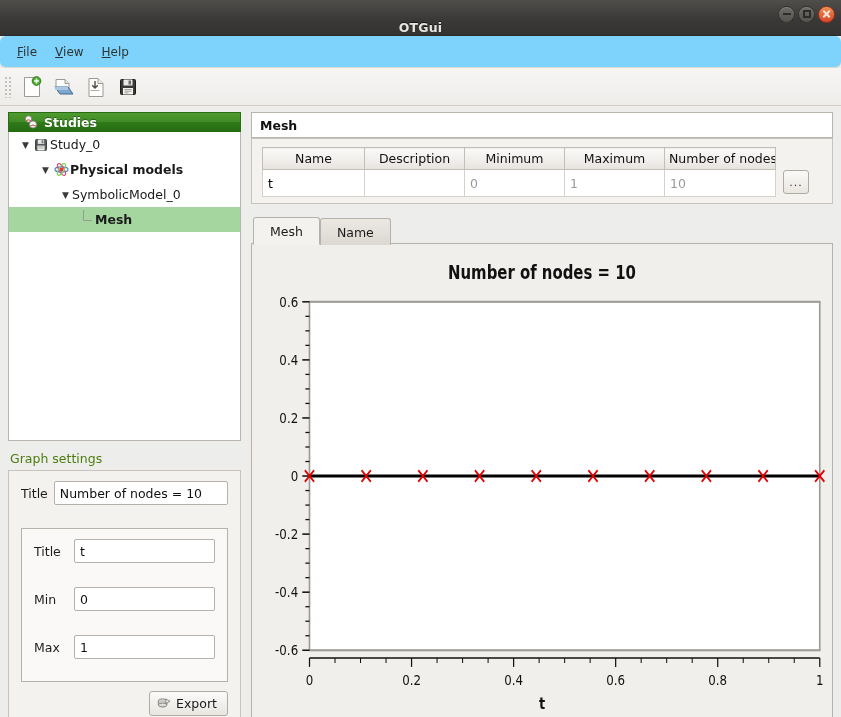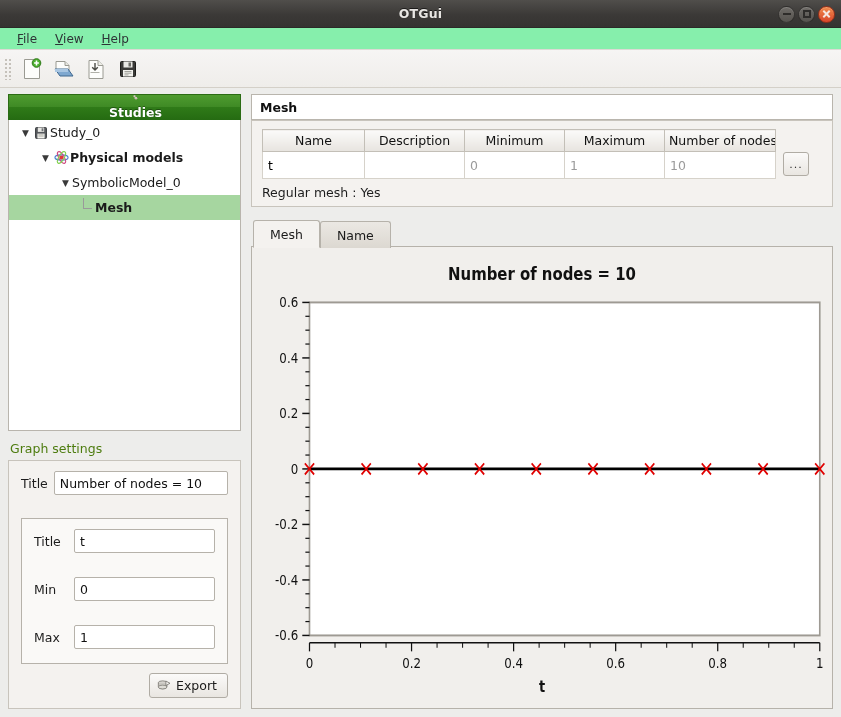--- a/index.html
+++ b/index.html
@@ -7,25 +7,25 @@
     margin: 0; padding: 0;
     width: 841px; height: 717px;
     overflow: hidden;
     font-family: "DejaVu Sans", "Liberation Sans", sans-serif;
     font-size: 12px;
     background: #ededeb;
   }
 
   
   #titlebar {
-    height: 28px;
+    height: 36px;
     background: linear-gradient(to bottom, #504e4b 0%, #3b3937 55%, #353331 100%);
     border-bottom: 1px solid #2b2a28;
     position: relative;
-    display: flex; align-items: center; justify-content: center;
+    display: flex; align-items: flex-end; justify-content: center;
   }
   #titlebar .title-text {
     color: #e8e6e3;
     font-size: 12.5px;
     font-weight: bold;
     letter-spacing: .2px;
     text-shadow: 0 -1px 0 rgba(0,0,0,.6);
   }
   #wincontrols {
     position: absolute; right: 6px; top: 0; height: 28px;
@@ -52,25 +52,26 @@
   }
   .wbtn.close i:before, .wbtn.close i:after {
     content:""; position:absolute; left: 0; top: 3.5px;
     width: 9px; height: 2px; background: #f5e7e0;
   }
   .wbtn.close i:before { transform: rotate(45deg); }
   .wbtn.close i:after  { transform: rotate(-45deg); }
 
   
   #menubar {
-    height: 22px;
-    background: #86efac;
+    height: 32px;
+    background: #7dd3fc;
     border-bottom: 1px solid #dcdad5;
     display: flex; align-items: center;
     padding-left: 8px;
+    border-radius: 6px;
   }
   .menuitem {
     padding: 2px 9px; font-size: 12px; color: #2e3436;
   }
   .menuitem u { text-decoration: underline; }
 
   
   #toolbar {
     height: 38px;
     background: linear-gradient(to bottom,#f6f5f4,#efedea);
@@ -83,28 +84,27 @@
     background-size: 4px 4px; opacity: .9; }
   .tbtn { width: 32px; height: 30px; display:flex; align-items:center; justify-content:center; }
 
   
   #main { display: flex; height: 629px; }
   #leftpane { width: 249px; padding: 6px 8px 8px 8px; display: flex; flex-direction: column; }
   #rightpane { flex: 1; padding: 6px 8px 8px 2px; display: flex; flex-direction: column; }
 
   
   #studies-header {
-    height: 26px;
+    height: 20px;
     background: linear-gradient(to bottom,#4e9b2f 0%, #3f8a25 48%, #2f7a18 50%, #256b12 100%);
     border: 1px solid #2b6b14;
     border-bottom: none;
-    display: flex; align-items: center; padding-left: 22px; gap: 5px;
+    display: flex; align-items: center; padding-left: 15px; gap: 5px;
     color: #ffffff; font-weight: bold; font-size: 12.5px;
     text-shadow: 0 -1px 0 rgba(0,0,0,.35);
-    flex-direction: column;
   }
   #tree {
     flex: 1 1 auto;
     background: #ffffff;
     border: 1px solid #b9b5ad;
     border-top: none;
     overflow: hidden;
     min-height: 0;
     height: 305px;
   }
@@ -145,21 +145,21 @@
     padding: 5px 13px 4px 13px; font-size:12.5px;
     border:1px solid #b6b2aa; border-bottom: none;
     background: linear-gradient(to bottom,#ebe8e3,#ddd9d2);
     border-radius: 3px 3px 0 0; color:#1a1a1a; position: relative; top: 1px;
   }
   .gs-tab.active { background:#faf9f7; border-bottom: 1px solid #faf9f7; top: 1px; z-index:2; }
   .gs-panel {
     border:1px solid #b6b2aa; background:#faf9f7; padding: 10px 12px 10px 12px;
     margin-top: -1px;
   }
-  .gs-panel .gs-row:last-child { margin-bottom: 4px; }
+  .gs-panel .gs-row:last-child { margin-bottom: 12px; }
   .gs-panel label { width: 34px; display:inline-block; }
   .gs-panel .fld { flex: 1; }
   .gs-footer { display:flex; justify-content:flex-end; margin-top: 9px; }
   #export-btn {
     display:flex; align-items:center; gap:4px;
     padding: 4px 10px 4px 7px; font-size:12.5px;
     border:1px solid #b0aca4; border-radius:3px;
     background: linear-gradient(to bottom,#fbfaf9,#e9e6e1);
     color:#1a1a1a;
   }
@@ -403,21 +403,20 @@
               <td>t</td>
               <td></td>
               <td class="dim">0</td>
               <td class="dim">1</td>
               <td class="dim">10</td>
             </tr>
           </tbody>
         </table>
         <div id="ellipsis-btn">...</div>
       </div>
-      <div id="regular-mesh">Regular mesh : Yes</div>
     </div>
 
     <div id="chart-area">
       <div class="ch-tabs">
         <div class="ch-tab active">Mesh</div>
         <div class="ch-tab">Name</div>
       </div>
       <div id="chart-frame">
         <div id="chart-inner">
           <svg id="plot-svg" width="100%" height="100%" viewBox="0 0 556 370" preserveAspectRatio="none">

